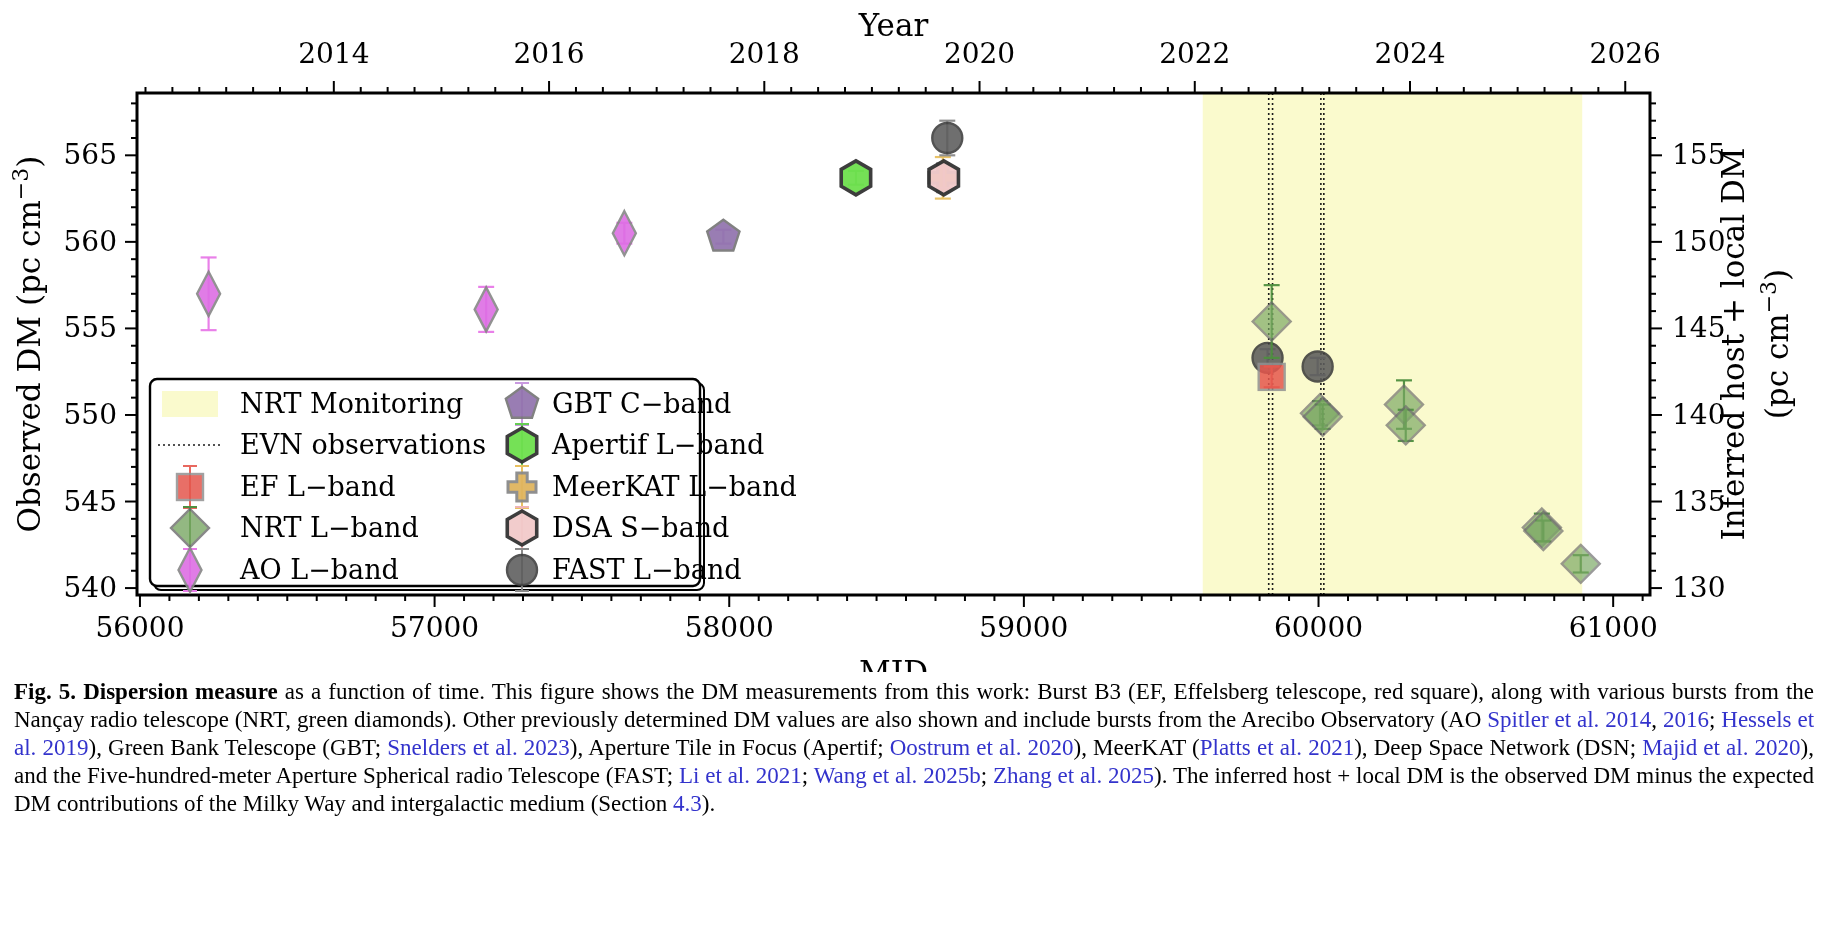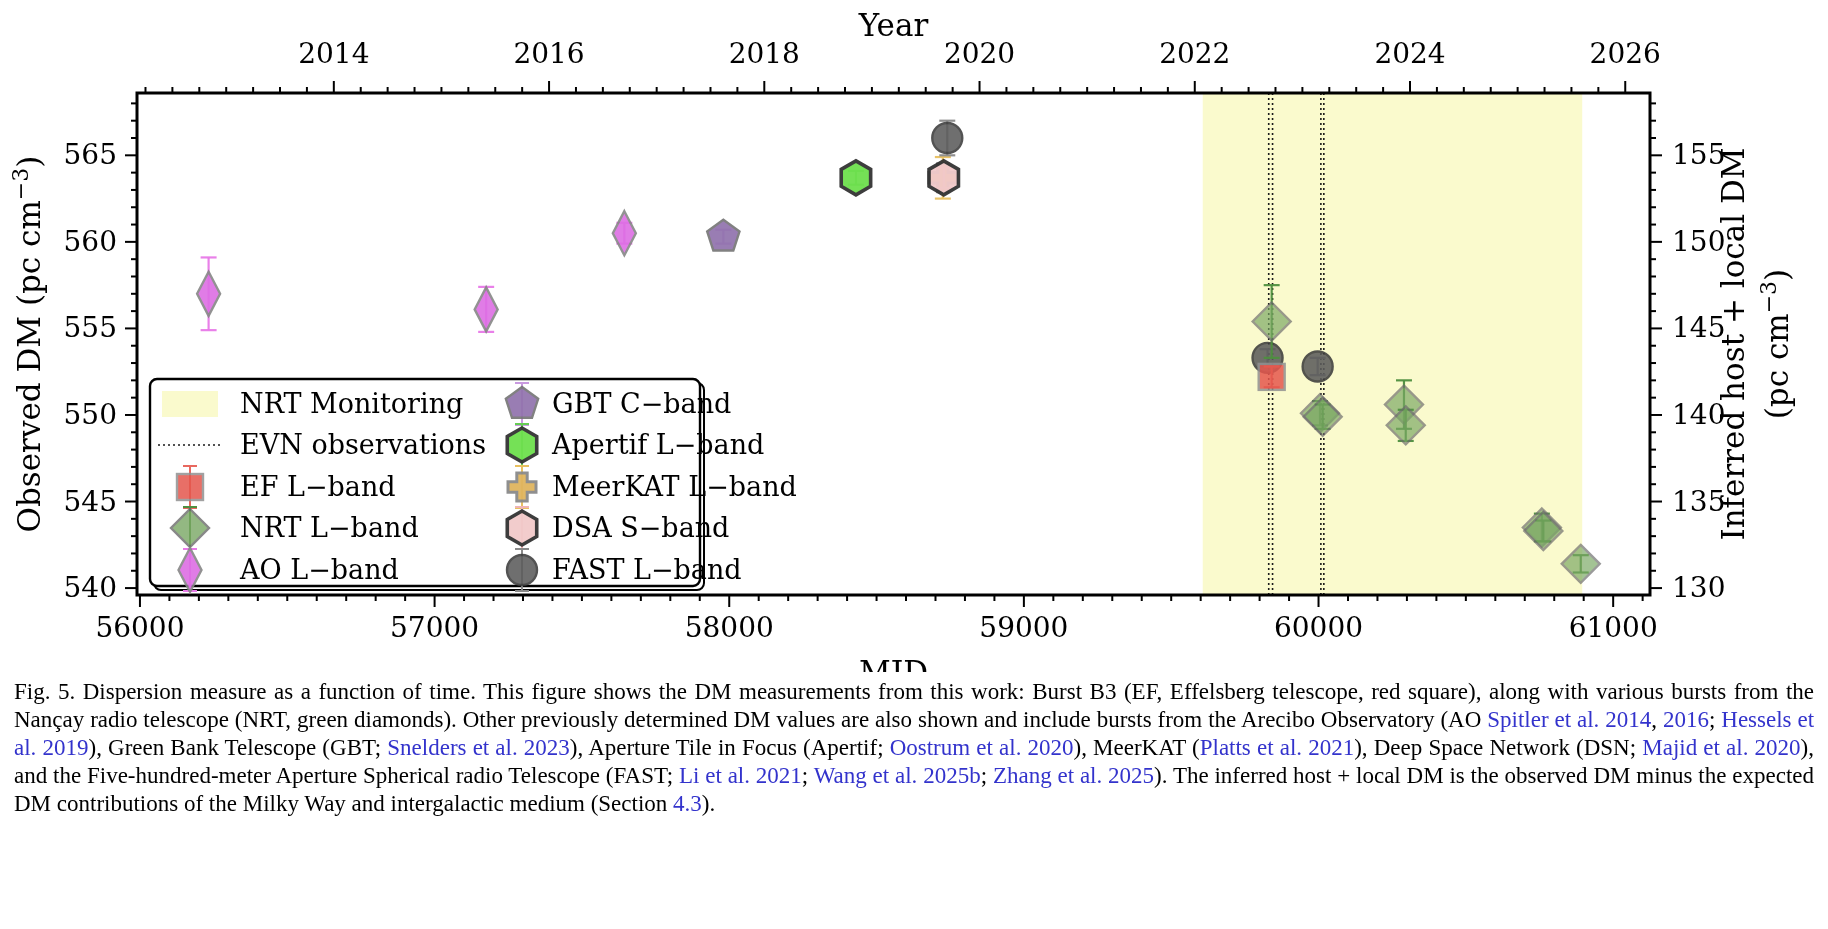--- a/index.html
+++ b/index.html
@@ -2,21 +2,21 @@
 <html><head>
 <meta charset="utf-8">
 <style>
   html,body{margin:0;padding:0;background:#ffffff;}
   body{width:1828px;height:929px;overflow:hidden;font-family:"Liberation Serif","DejaVu Serif",serif;}
   #figure-wrap{width:1828px;height:929px;background:#fff;}
   #chart{display:block;}
   #caption{padding:6px 14px 0 14px;font-size:23px;line-height:1.215;color:#000;text-align:justify;
            font-family:"Liberation Serif","DejaVu Serif",serif;}
   #caption a{text-decoration:none;cursor:pointer;}
-  .cap-bold{font-weight:normal;}
+  .cap-bold{font-weight:bold;}
   text{font-family:"DejaVu Serif","Liberation Serif",serif;fill:#000;}
 </style>
 </head>
 <body>
 
 <div id="figure-wrap">
   <svg id="chart" width="1828" height="672" viewBox="0 0 1828 672">
       <rect x="1202.7295034079843" y="93" width="379.50223953261934" height="502" fill="#fafacd"></rect>
       <line x1="1268.729892891918" y1="93" x2="1268.729892891918" y2="595" stroke="#1a1a1a" stroke-width="1.6" stroke-dasharray="2 3"></line>
       <line x1="1272.5602726387538" y1="93" x2="1272.5602726387538" y2="595" stroke="#1a1a1a" stroke-width="1.6" stroke-dasharray="2 3"></line>

